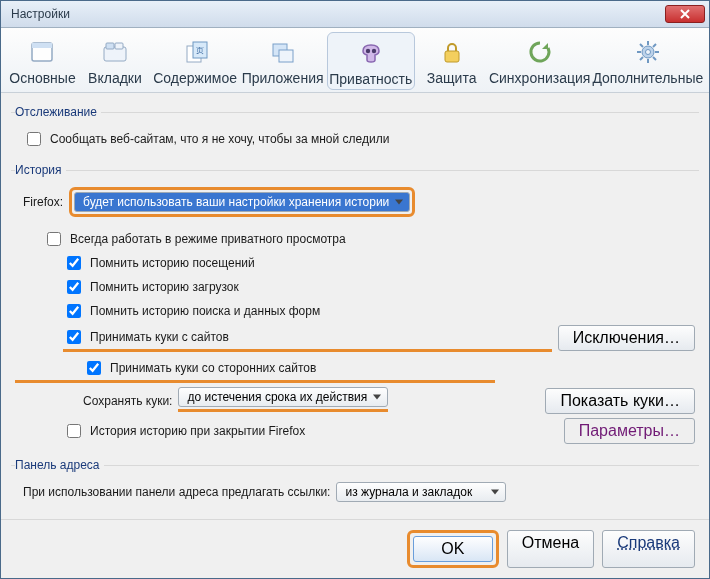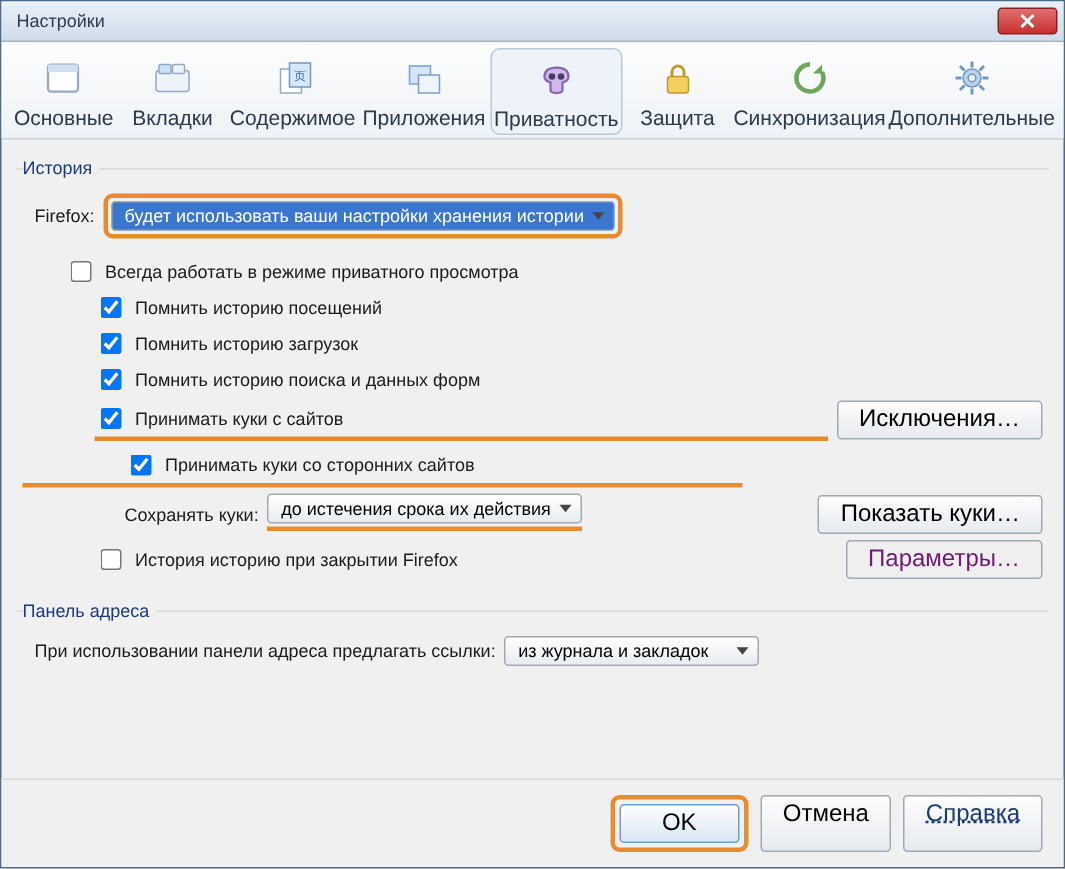--- a/index.html
+++ b/index.html
@@ -250,20 +250,27 @@
               <line x1="19" y1="9" x2="22" y2="6"></line>
             </g>
           </svg>
       </div>
       <span class="tb-label">Дополнительные</span>
     </div>
   </div>
 
   <div class="content">
 
+    <fieldset class="section">
+      <legend>Отслеживание</legend>
+      <div class="row">
+        <input type="checkbox" class="chk" style="">
+        <span class="lbl">Сообщать веб-сайтам, что я не хочу, чтобы за мной следили</span>
+      </div>
+    </fieldset>
 
     <fieldset class="section">
       <legend>История</legend>
 
       <div class="row">
         <span class="lbl">Firefox:</span>
         <span class="highlight-box" style="padding:2px; border-radius:6px;">
           <span class="select highlighted" style="min-width:330px;">
             <span>будет использовать ваши настройки хранения истории</span>
           </span>

